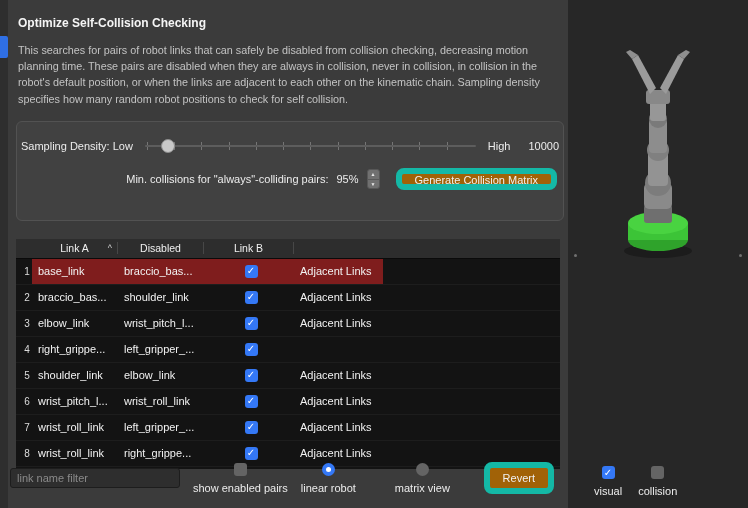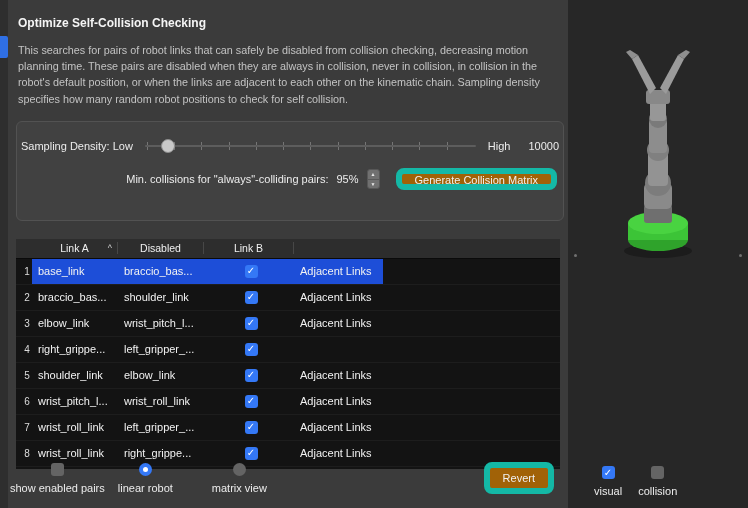--- a/index.html
+++ b/index.html
@@ -39,21 +39,21 @@
   .hcell { display: flex; align-items: center; justify-content: center; font-size: 10.5px; color: #f0f0f0;
       border-right: 1px solid #474747; position: relative; white-space: nowrap; }
   .hcell.filler { flex: 1; border-right: none; }
   .gutter { width: 16px; }
   .colA { width: 86px; } .colB { width: 90px; } .colC { width: 86px; } .colD { width: 89px; }
   .sort { position: absolute; right: 5px; font-size: 9px; color: #cfcfcf; }
   .tbody { flex: 1; overflow: hidden; }
   .trow { display: flex; height: 26px; align-items: stretch; border-bottom: 1px solid #1d1d1d; }
   .trow .gutter { display: flex; align-items: center; justify-content: center; font-size: 10px; color: #dcdcdc; }
   .cells { display: flex; }
-  .trow.selected .cells { background: #1d4ed8; }
+  .trow.selected .cells { background: #7f1d1d; }
   .cell { display: flex; align-items: center; font-size: 11px; color: #f2f2f2; padding-left: 6px;
       white-space: nowrap; overflow: hidden; }
   .cell.colC { justify-content: center; padding-left: 0; }
   .rfiller { flex: 1; }
 
   
   .checkbox { width: 13px; height: 13px; border-radius: 3px; background: #646464; display: inline-flex;
       align-items: center; justify-content: center; font-size: 10px; line-height: 1; color: #ffffff; flex: 0 0 auto; }
   .checkbox.checked { background: #3478f6; }
   .radio { width: 13px; height: 13px; border-radius: 50%; background: #646464; display: inline-block; position: relative; flex: 0 0 auto; }
@@ -230,20 +230,21 @@
                 <span class="checkbox checked">✓</span>
               </div>
               <div class="cell colD">Adjacent Links</div>
             </div>
             <div class="rfiller"></div>
           </div>
         </div>
     </div>
 
     <div class="footer">
+      <input type="text" class="filter-input" placeholder="link name filter" style="">
       <label class="check-group">
         <span class="checkbox"></span>
         <span class="label">show enabled pairs</span>
       </label>
       <label class="check-group">
         <span class="radio selected"></span>
         <span class="label">linear robot</span>
       </label>
       <label class="check-group mgap">
         <span class="radio"></span>

